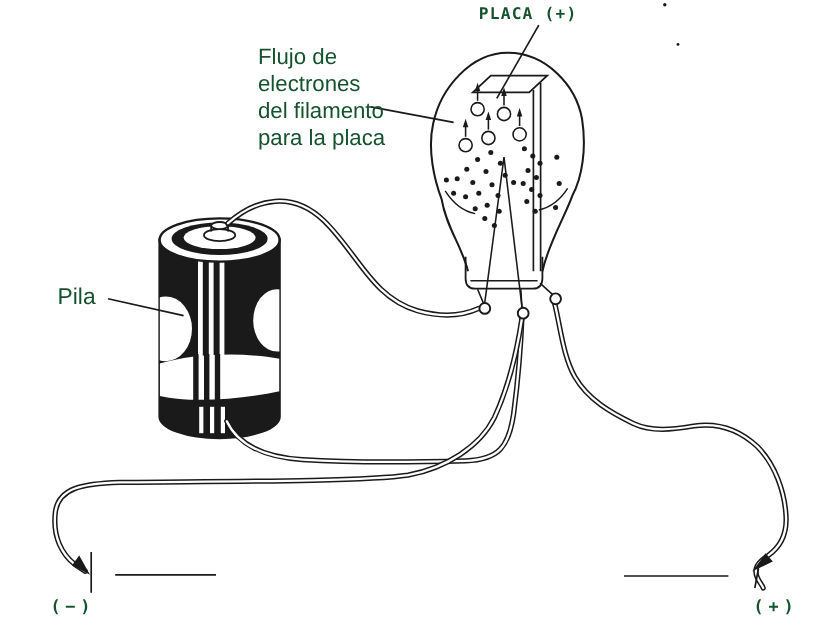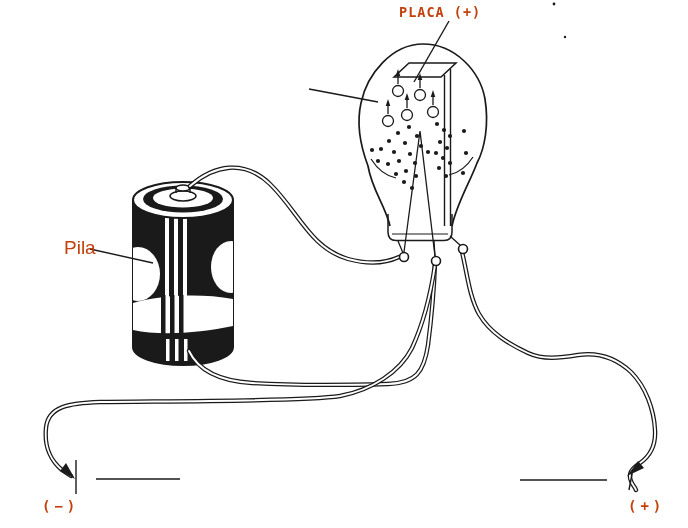--- a/index.html
+++ b/index.html
@@ -1,26 +1,26 @@
 <!DOCTYPE html>
 <html><head>
 <meta charset="utf-8">
 <style>
   html,body{margin:0;padding:0;background:#ffffff;}
   .canvas{
     position:relative;width:688px;height:528px;background:#ffffff;
     font-family:"Liberation Sans", sans-serif;color:#141414;overflow:hidden;
   }
   .art{position:absolute;left:0;top:0;width:688px;height:528px;}
-  .lbl{position:absolute;white-space:nowrap;color:#c2410c;}
+  .lbl{position:absolute;white-space:nowrap;color:#14532d;}
   .lbl-sans{font-family:"Liberation Sans", sans-serif;}
   .lbl-mono{font-family:"DejaVu Sans Mono","Liberation Mono", monospace;font-weight:bold;}
   #placa-label{left:399px;top:4px;font-size:13.5px;letter-spacing:1px;}
   #flujo-label{left:215px;top:36px;font-size:18.5px;line-height:22.5px;}
-  #pila-label{left:64px;top:237px;font-size:19px;}
+  #pila-label{left:48px;top:237px;font-size:19px;}
   #fuente-label{left:352px;top:458px;transform:translateX(-50%);font-size:19px;}
   #minus-label{left:42px;top:498px;font-size:14px;letter-spacing:4px;}
   #plus-label{left:628px;top:498px;font-size:14px;letter-spacing:4px;}
   .stroke{stroke:#1a1a1a;fill:none;}
   .wire-black{stroke:#1a1a1a;stroke-width:4.4;fill:none;stroke-linecap:round;}
   .wire-white{stroke:#ffffff;stroke-width:1.9;fill:none;stroke-linecap:round;}
 </style>
 </head>
 <body>
 
@@ -179,20 +179,26 @@
     <line class="stroke" stroke-width="1.4" x1="90" y1="249" x2="153" y2="263"></line>
 
     <g fill="#1a1a1a">
       <circle cx="554" cy="4" r="1.4"></circle>
         <circle cx="565" cy="37" r="1.2"></circle>
     </g>
   </svg>
 
   <div class="lbl lbl-mono" id="placa-label">PLACA (+)</div>
 
+  <div class="lbl lbl-sans" id="flujo-label">
+    <span style="display:block">Flujo de</span>
+    <span style="display:block">electrones</span>
+    <span style="display:block">del filamento</span>
+    <span style="display:block">para la placa</span>
+  </div>
 
   <div class="lbl lbl-sans" id="pila-label">Pila</div>
 
 
   <div class="lbl lbl-mono" id="minus-label">(−)</div>
 
   <div class="lbl lbl-mono" id="plus-label">(+)</div>
 
 </div>
 

